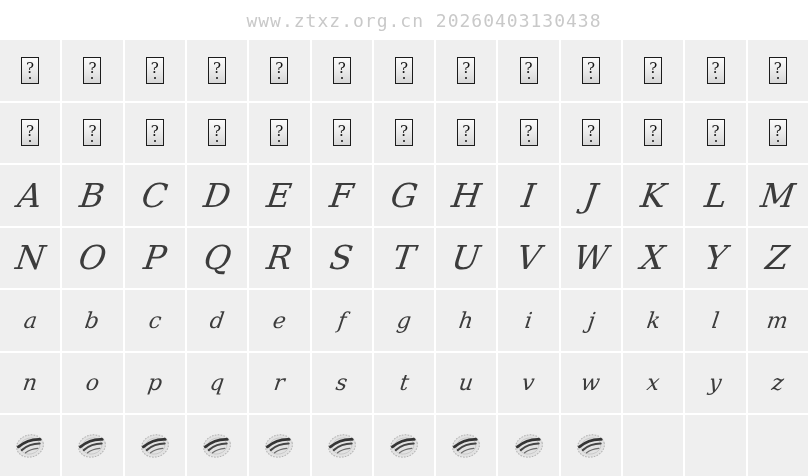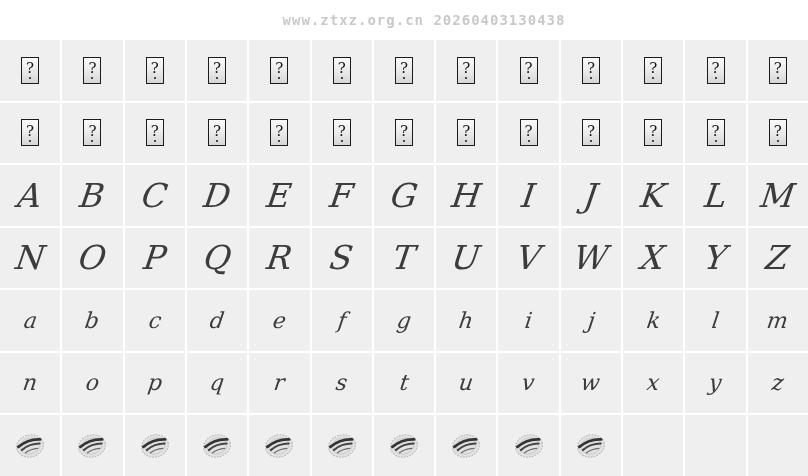--- a/index.html
+++ b/index.html
@@ -16,22 +16,22 @@
     background:var(--page-bg);
     font-family:"Liberation Sans",sans-serif;
   }
   .header{
     height:40px;
     display:flex;align-items:center;justify-content:center;
     background:var(--page-bg);
   }
   .watermark-text{
     font-family:"DejaVu Sans Mono",monospace;
-    font-size:14px;
-    font-weight:bold;
+    font-size:18px;
+    font-weight:normal;
     letter-spacing:1px;
     color:var(--watermark-color);
     user-select:none;
     padding-left:40px;
   }
   .grid{
     width:808px;height:436px;
     display:grid;
     grid-template-columns:repeat(13,1fr);
     grid-template-rows:repeat(7,1fr);

